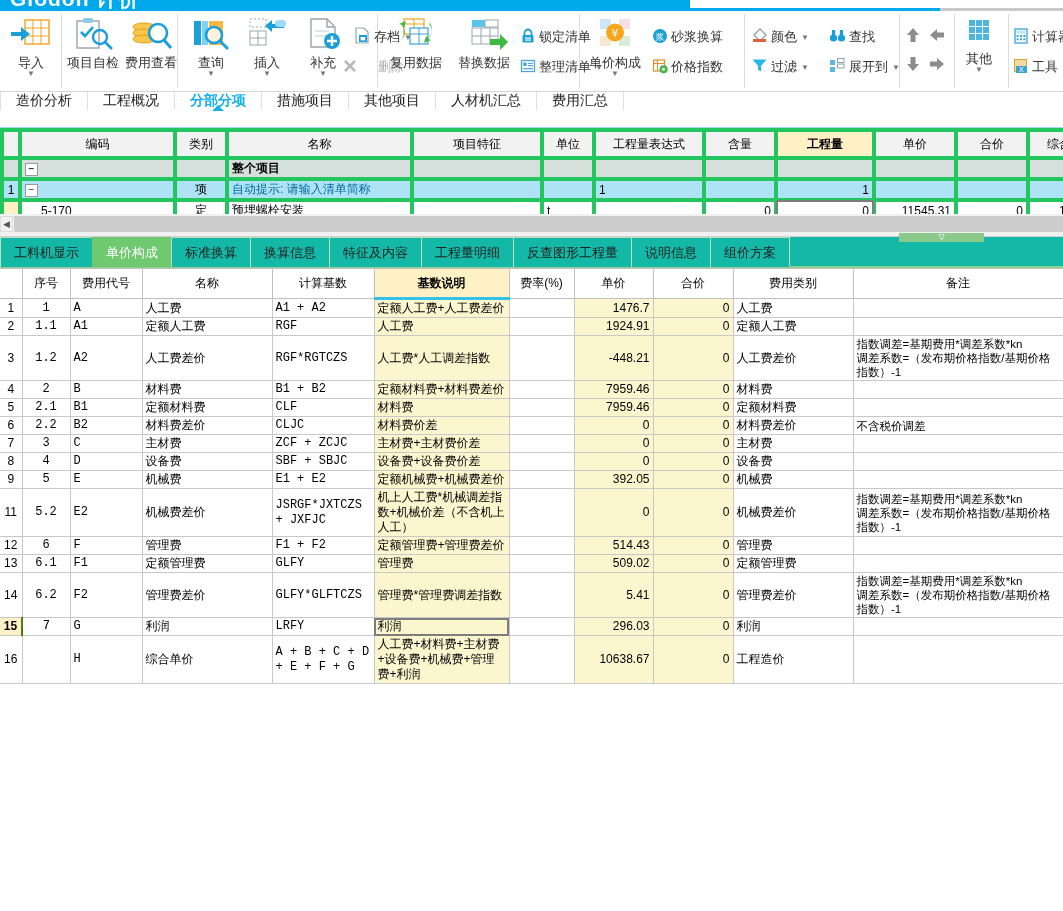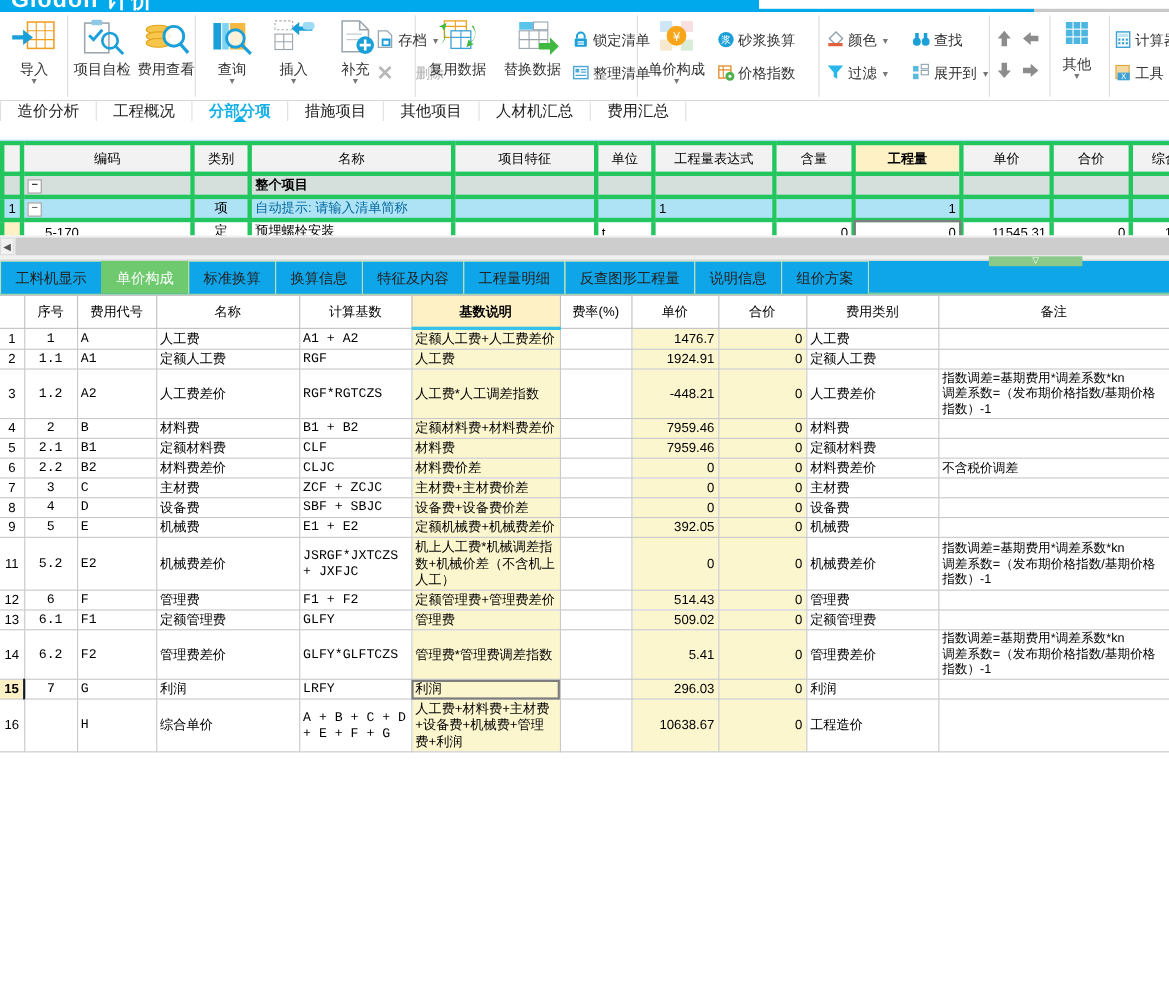--- a/index.html
+++ b/index.html
@@ -65,35 +65,35 @@
 
   
   .hscrollzone{position:relative;height:22px;background:#f1f1f1;border-bottom:1px solid #d0d0d0;}
   .hscroll{position:absolute;left:14px;right:0;top:2px;height:16px;background:#cdcdcd;}
   .hsleft{position:absolute;left:0;top:2px;width:13px;height:16px;background:#f1f1f1;border:1px solid #dcdcdc;
        box-sizing:border-box;font-size:9px;text-align:center;line-height:14px;color:#555;}
   .greenhandle{position:absolute;left:899px;top:19px;width:85px;height:9px;background:#8bc98b;
        text-align:center;font-size:8px;line-height:8px;color:#fff;}
 
   
-  .btabs{display:flex;height:30px;background:#0ea5e9;border-bottom:1px solid #8fd08f;}
+  .btabs{display:flex;height:30px;background:#14b8a6;border-bottom:1px solid #8fd08f;}
   .btab{display:flex;align-items:center;justify-content:center;padding:0 13px;font-size:13px;color:#222;
         border:1px solid #b9e0b9;border-bottom:none;margin-right:-1px;box-sizing:border-box;cursor:default;}
   .btab.active{background:#6fc96f;color:#fff;border-color:#6fc96f;}
   .btabfill{flex:1;border-bottom:1px solid #8fd08f;}
 
   
   .detailwrap{height:560px;overflow:hidden;background:#fff;}
   table.detail{border-collapse:collapse;table-layout:fixed;width:1063px;padding-left:16px;}
   table.detail th{border:1px solid #c0c0c0;background:#fff;font-weight:normal;height:26px;font-size:12px;text-align:center;}
   table.detail th.hl{background:#fdf1c5;font-weight:bold;border-bottom:3px solid #35c2e8;}
   table.detail td{border:1px solid #c8c8c8;font-size:12px;padding:1px 3px;vertical-align:middle;
         box-sizing:border-box;overflow:hidden;word-break:break-all;line-height:15px;}
   table.detail td.rh{background:#fff;text-align:center;color:#000;border-left:none;}
-  table.detail tr.sel td.rh{background:#fdf1c5;font-weight:bold;border-right:2px solid #0f172a;text-align:center;}
+  table.detail tr.sel td.rh{background:#fdf1c5;font-weight:bold;border-right:2px solid #4d7c0f;text-align:center;}
   td.yel{background:#fcf6cf;}
   td.mono{font-family:"Liberation Mono","DejaVu Sans Mono",monospace;font-size:11px;}
   td.numr{text-align:right;}
   td.ctrd{text-align:center;}
   td.selcell{outline:2px solid #7d7d7d;outline-offset:-2px;}
 </style>
 </head>
 <body>
 
 <div class="titlebar">
@@ -184,21 +184,21 @@
           <path d="M25 2 v8 h8" fill="none" stroke="#9aa5ad" stroke-width="1.4"></path>
           <line x1="13" y1="14" x2="27" y2="14" stroke="#c3cbd1"></line>
           <line x1="13" y1="19" x2="27" y2="19" stroke="#c3cbd1"></line>
           <circle cx="30" cy="24" r="8" fill="#1a9fd8"></circle>
           <path d="M30 19 v10 M25 24 h10" stroke="#fff" stroke-width="2.4"></path>
         </svg>
       </span>
       <span class="lbl">补充</span>
       <span class="caret">▼</span>
     </div>
-    <div class="smallbtn" style="left:164px;top:12px;">
+    <div class="smallbtn" style="left:176px;top:12px;">
       <span>
         <svg width="17" height="17" viewBox="0 0 17 17">
           <path d="M2 1 h8 l4 4 v11 h-12 z" fill="#fff" stroke="#9aa5ad" stroke-width="1.2"></path>
           <rect x="5" y="8" width="8" height="7" fill="#1a9fd8"></rect>
           <rect x="6.6" y="10" width="4.6" height="3.4" fill="#fff"></rect>
         </svg>
       </span>
       <span class="lbl">存档</span>
       <span class="caret">▼</span>
     </div>

